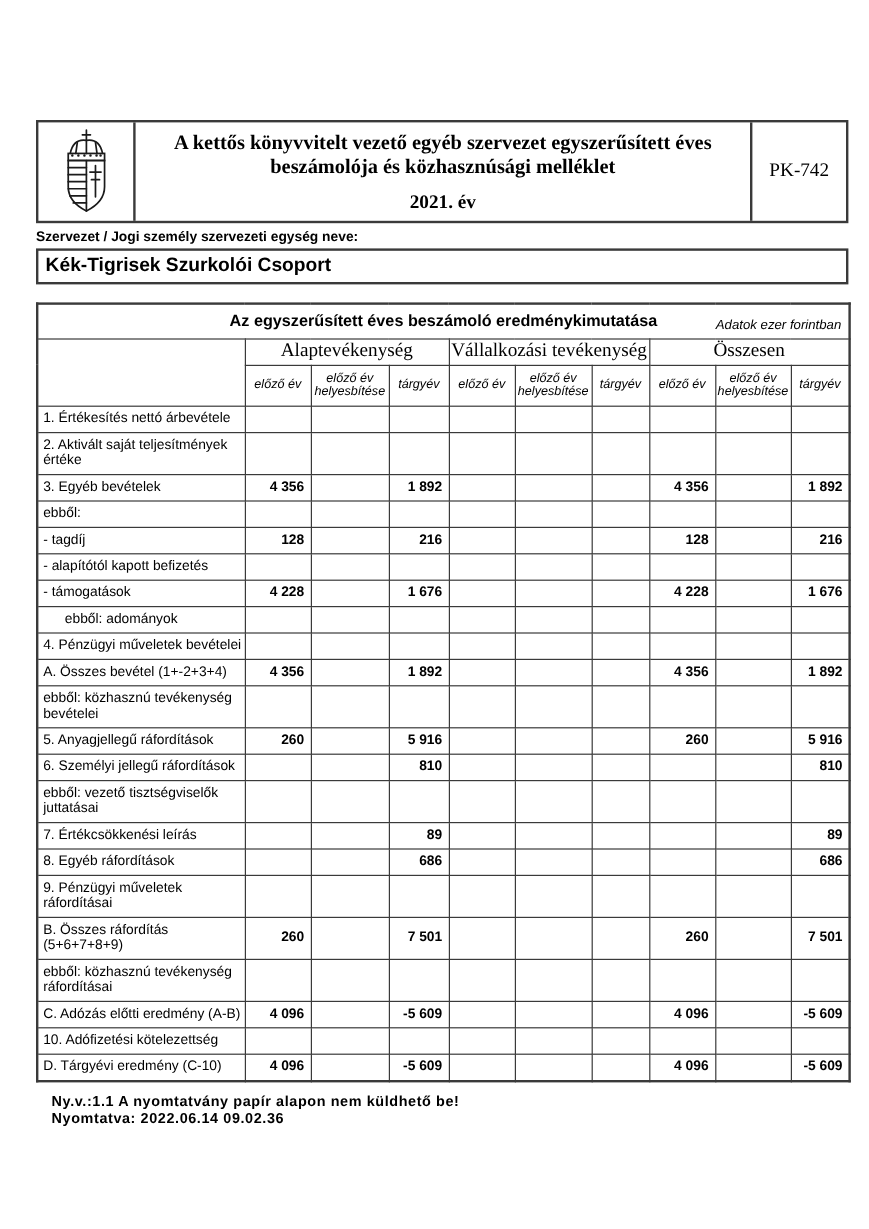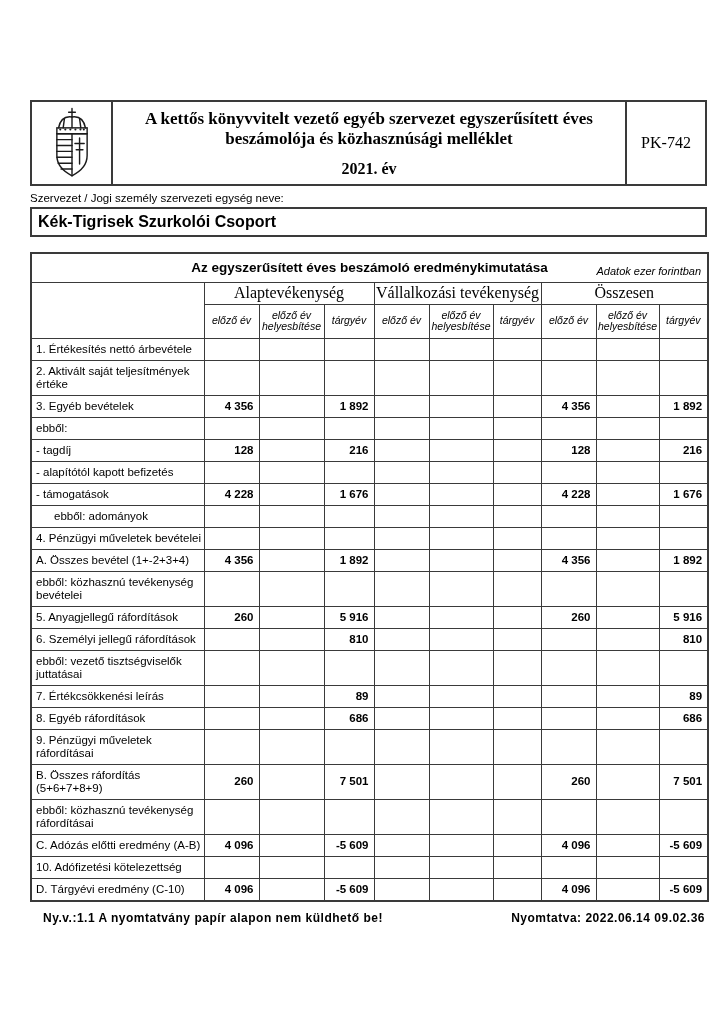--- a/index.html
+++ b/index.html
@@ -49,21 +49,21 @@
     display: flex; align-items: center; justify-content: center;
     font-family: "Liberation Serif", serif;
     font-size: 16px;
     box-sizing: border-box;
   }
 
   
   .org-label {
     margin-top: 6px;
     font-size: 11.5px;
-    font-weight: normal;
+    font-weight: bold;
   }
   .org-box {
     margin-top: 3px;
     border: 2px solid #3a3a3a;
     height: 30px;
     box-sizing: border-box;
     display: flex; align-items: center;
     padding-left: 6px;
     font-size: 16px;
     font-weight: bold;
@@ -131,20 +131,21 @@
 
   
   .footer {
     margin-top: 9px;
     display: flex;
     justify-content: space-between;
     font-size: 12px;
     font-weight: bold;
     letter-spacing: 0.5px;
     padding: 0 2px 0 13px;
+    flex-direction: column;
   }
 </style>
 </head>
 <body>
 
 <div class="page">
   <div class="content">
 
     <div class="header-box">
       <div class="logo-cell">

